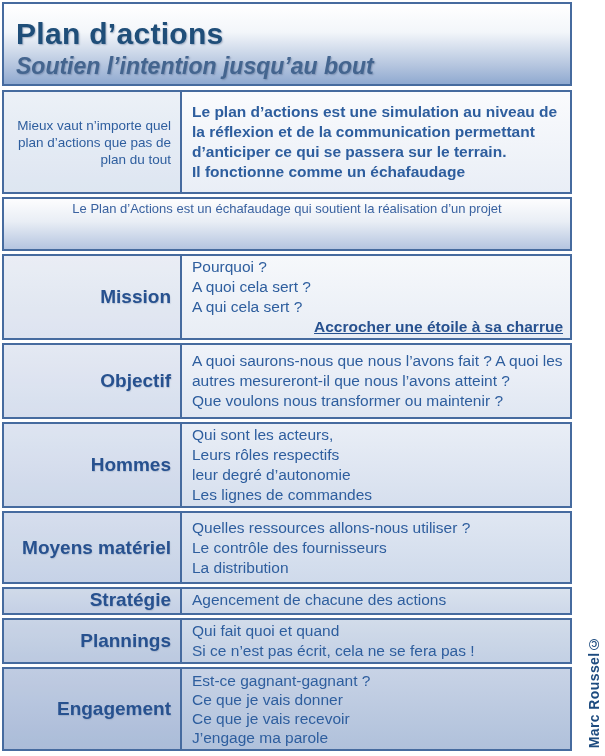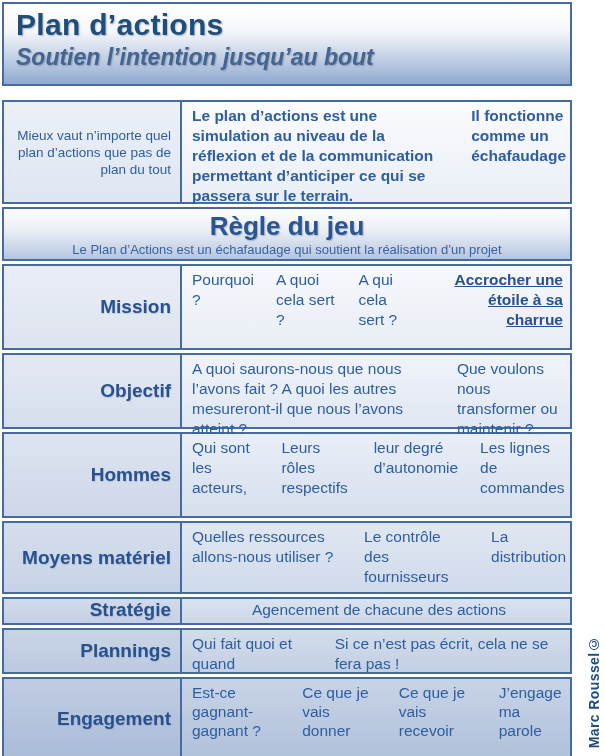--- a/index.html
+++ b/index.html
@@ -2,40 +2,40 @@
 <html><head>
 <meta charset="utf-8">
 <style>
   * { margin:0; padding:0; box-sizing:border-box; }
   html,body { width:605px; height:756px; background:#ffffff; overflow:hidden; }
   body { font-family:"Liberation Sans","DejaVu Sans",sans-serif; position:relative; }
 
   .page { position:absolute; left:2px; top:2px; width:570px; }
 
   .hdr {
-    height:84px; border:2px solid #466b9f; margin-bottom:14px;
+    height:84px; border:2px solid #466b9f; margin-bottom:4px;
     background:linear-gradient(180deg,#ffffff 0%,#f3f6fa 35%,#b3c4de 78%,#8fa9d0 100%);
-    padding:4px 10px 0 12px;
+    padding:13px 10px 0 12px;
   }
   .hdr-title {
     font-size:30px; font-weight:bold; color:#1f4e79; letter-spacing:0.3px;
     text-shadow:1px 1px 1.5px rgba(90,110,145,0.45);
   }
   .hdr-sub {
     text-align:left; font-size:23px; font-weight:bold; font-style:italic;
     color:#44658f; margin-top:2px; text-shadow:1px 1px 1.5px rgba(90,110,145,0.5);
   }
 
   .row-box { display:flex; border:2px solid #466b9f; margin-bottom:3px; }
   .cell-left {
     width:178px; flex:none; border-right:2px solid #466b9f;
     display:flex; align-items:center; justify-content:flex-end;
     text-align:right; padding:4px 9px;
   }
-  .cell-right { flex:1; display:flex; flex-direction:row; justify-content:center; padding:4px 4px 4px 10px;gap:22px; }
+  .cell-right { flex:1; display:flex; flex-direction:column; justify-content:center; padding:4px 4px 4px 10px; }
 
   .intro { height:104px; background:linear-gradient(180deg,#fafbfd 0%,#e9eef6 100%); }
   .intro .cell-left { background:rgba(173,192,223,0.18); }
   .intro-note { font-size:13.5px; font-weight:normal; color:#2e5e9e; line-height:17px; }
   .intro .line { font-size:15.5px; font-weight:bold; color:#2e5e9e; line-height:20px; }
 
   .band {
     height:54px; border:2px solid #466b9f; margin-bottom:3px; text-align:center;
     background:linear-gradient(180deg,#fdfdfe 0%,#e9eef5 45%,#b5c5e0 100%);
     padding-top:2px;
@@ -81,21 +81,20 @@
     <div class="cell-left">
       <span class="intro-note">Mieux vaut n’importe quel plan d’actions que pas de plan du tout</span>
     </div>
     <div class="cell-right">
       <div class="line">Le plan d’actions est une simulation au niveau de la réflexion et de la communication permettant d’anticiper ce qui se passera sur le terrain.</div>
       <div class="line">Il fonctionne comme un échafaudage</div>
     </div>
   </div>
 
   <div class="band">
-    <div class="band-title">Règle du jeu</div>
     <div class="band-sub">Le Plan d’Actions est  un échafaudage qui soutient la réalisation d’un projet</div>
   </div>
 
   <div class="rows">
 
     <div class="row-box r0">
       <div class="cell-left label">Mission</div>
       <div class="cell-right">
         <div class="line">Pourquoi ?</div>
         <div class="line">A quoi cela sert ?</div>

